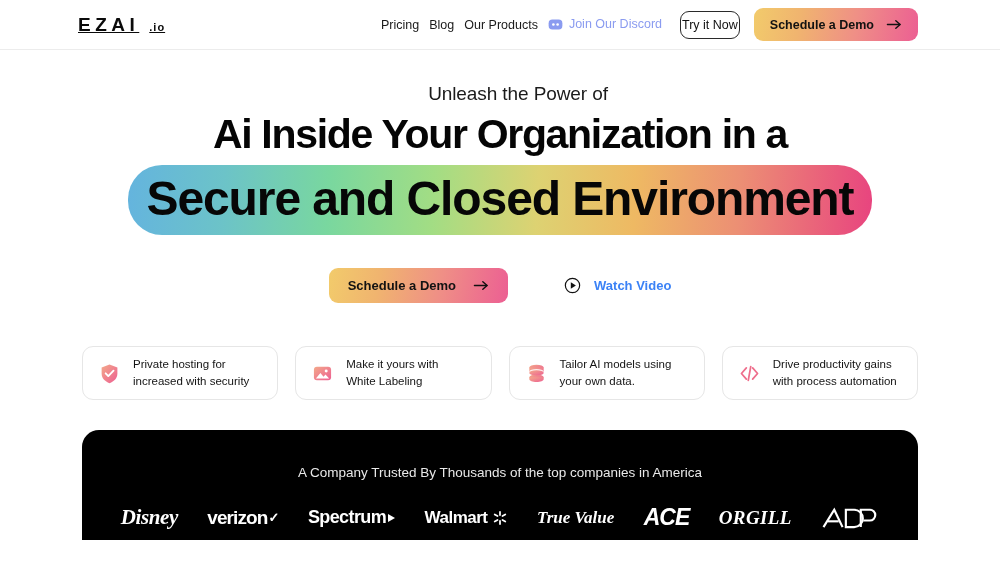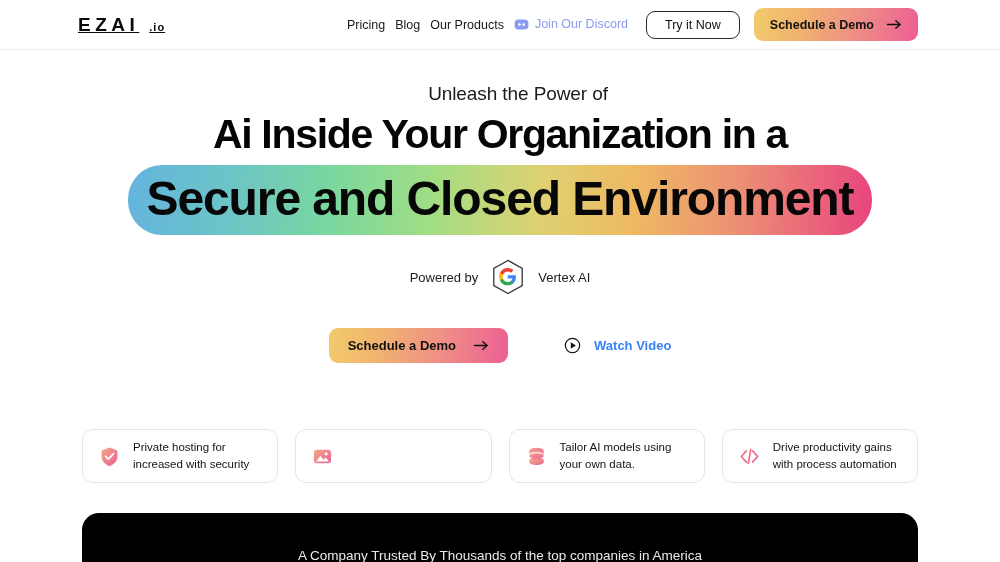--- a/index.html
+++ b/index.html
@@ -65,21 +65,21 @@
     gap: 14px;
     margin-left: 18px;
   }
   .btn-outline {
     border: 1px solid #2a2a2a;
     border-radius: 9px;
     background: #fff;
     font-size: 12.5px;
     font-weight: 500;
     color: #101010;
-    padding: 0 18px;
+    padding: 0 1px;
     height: 28px;
     display: flex;
     align-items: center;
     cursor: pointer;
     white-space: nowrap;
     font-family: inherit;
   }
   .btn-gradient {
     border: none;
     border-radius: 9px;
@@ -175,21 +175,21 @@
     gap: 13px;
     font-size: 13px;
     font-weight: 600;
     color: #3b82f6;
     cursor: pointer;
   }
   .play-ico { width: 17px; height: 17px; display: block; }
 
   
   .cards {
-    margin-top: 62px;
+    margin-top: 39px;
     padding: 4px 82px;
     display: grid;
     grid-template-columns: repeat(4, 1fr);
     gap: 17px;
   }
   .card {
     border: 1px solid #e6e6e6;
     border-radius: 11px;
     background: #fff;
     height: 54px;
@@ -318,35 +318,20 @@
   </div>
 </div>
 
 <div class="hero">
   <div class="hero-eyebrow">Unleash the Power of</div>
   <h1 class="hero-line2">Ai Inside Your Organization in a</h1>
   <div class="hero-hl-wrap">
     <span class="hero-highlight">Secure and Closed Environment</span>
   </div>
 
-  <div class="powered">
-    <span>Powered by</span>
-    <span>
-      <svg class="hex-logo" viewBox="0 0 34 38" aria-hidden="true">
-        <polygon points="17,1.5 32,10 32,28 17,36.5 2,28 2,10" fill="#ffffff" stroke="#3a3a3a" stroke-width="1.4"></polygon>
-        <g transform="translate(7.6,9.6) scale(0.76)">
-          <path fill="#4285F4" d="M23.5 12.3c0-.8-.07-1.6-.2-2.3H12v4.5h6.4c-.28 1.5-1.12 2.8-2.4 3.6v3h3.9c2.27-2.1 3.6-5.2 3.6-8.8z"></path>
-          <path fill="#34A853" d="M12 24c3.24 0 5.96-1.07 7.95-2.9l-3.9-3c-1.08.72-2.46 1.16-4.05 1.16-3.12 0-5.76-2.1-6.7-4.94H1.25v3.1A12 12 0 0 0 12 24z"></path>
-          <path fill="#FBBC05" d="M5.3 14.32a7.2 7.2 0 0 1 0-4.62V6.6H1.25a12 12 0 0 0 0 10.8l4.05-3.08z"></path>
-          <path fill="#EA4335" d="M12 4.74c1.76 0 3.34.6 4.58 1.8l3.44-3.44C17.95 1.17 15.23 0 12 0A12 12 0 0 0 1.25 6.6L5.3 9.7C6.24 6.86 8.88 4.74 12 4.74z"></path>
-        </g>
-      </svg>
-    </span>
-    <span>Vertex AI</span>
-  </div>
 
   <div class="cta-row">
     <button class="btn-demo-lg">
       <span>Schedule a Demo</span>
       <span>
         <svg class="arrow-ico" viewBox="0 0 22 14" fill="none" stroke="#111" stroke-width="2" stroke-linecap="round" stroke-linejoin="round" aria-hidden="true">
           <path d="M2 7h17"></path>
             <path d="M13.5 1.8 19.4 7l-5.9 5.2"></path>
         </svg>
       </span>
@@ -392,20 +377,24 @@
             <linearGradient id="g2" x1="0" y1="0" x2="1" y2="1">
           <stop offset="0%" stop-color="#f3a98a"></stop>
               <stop offset="100%" stop-color="#ed5f92"></stop>
         </linearGradient>
           </defs>
         <rect x="2.2" y="4.2" width="19.6" height="15.6" rx="3.4" fill="url(#g2)"></rect>
         <circle cx="16.2" cy="9.2" r="1.7" fill="#fff"></circle>
         <path d="M4.4 17.6 9.6 11.4l3.6 4.2 2.2-2.4 4.2 4.4z" fill="#fff"></path>
       </svg>
     </span>
+    <div class="card-text">
+      <div>Make it yours with</div>
+      <div>White Labeling</div>
+    </div>
   </div>
 
   <div class="card">
     <span>
       <svg class="card-ico" viewBox="0 0 24 24" aria-hidden="true">
         <defs>
             <linearGradient id="g3" x1="0" y1="0" x2="1" y2="1">
           <stop offset="0%" stop-color="#f3a98a"></stop>
               <stop offset="100%" stop-color="#ed5f92"></stop>
         </linearGradient>

